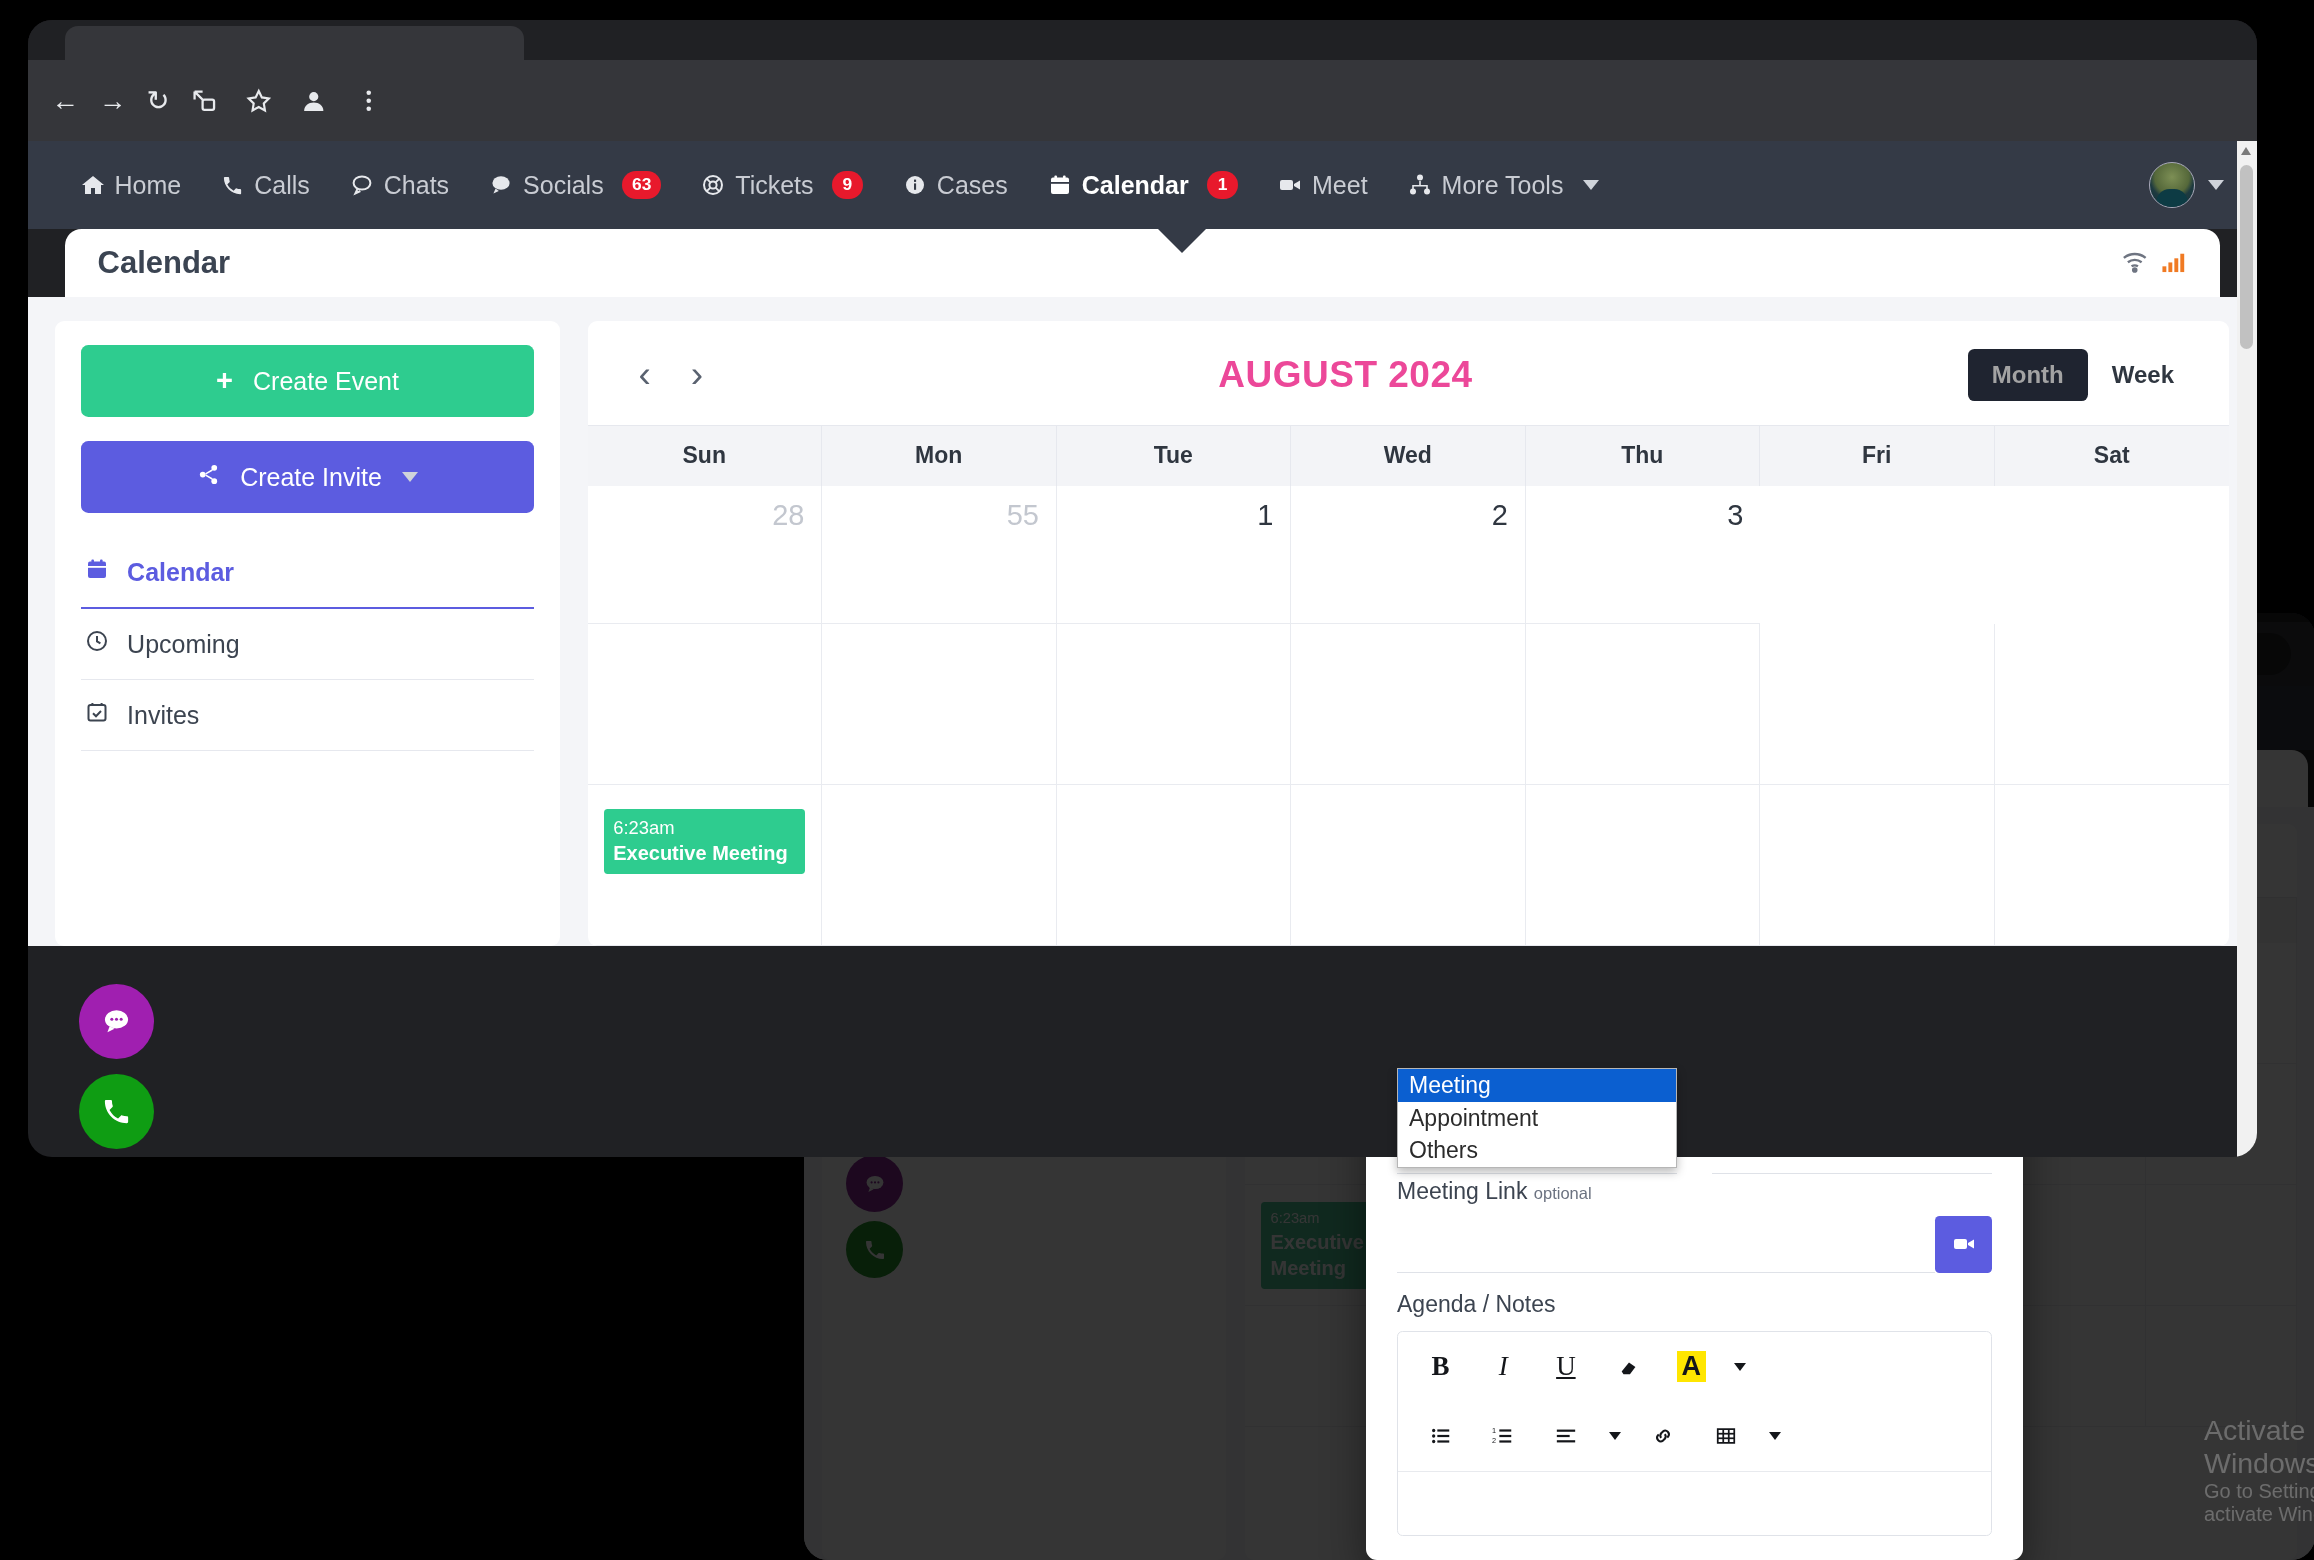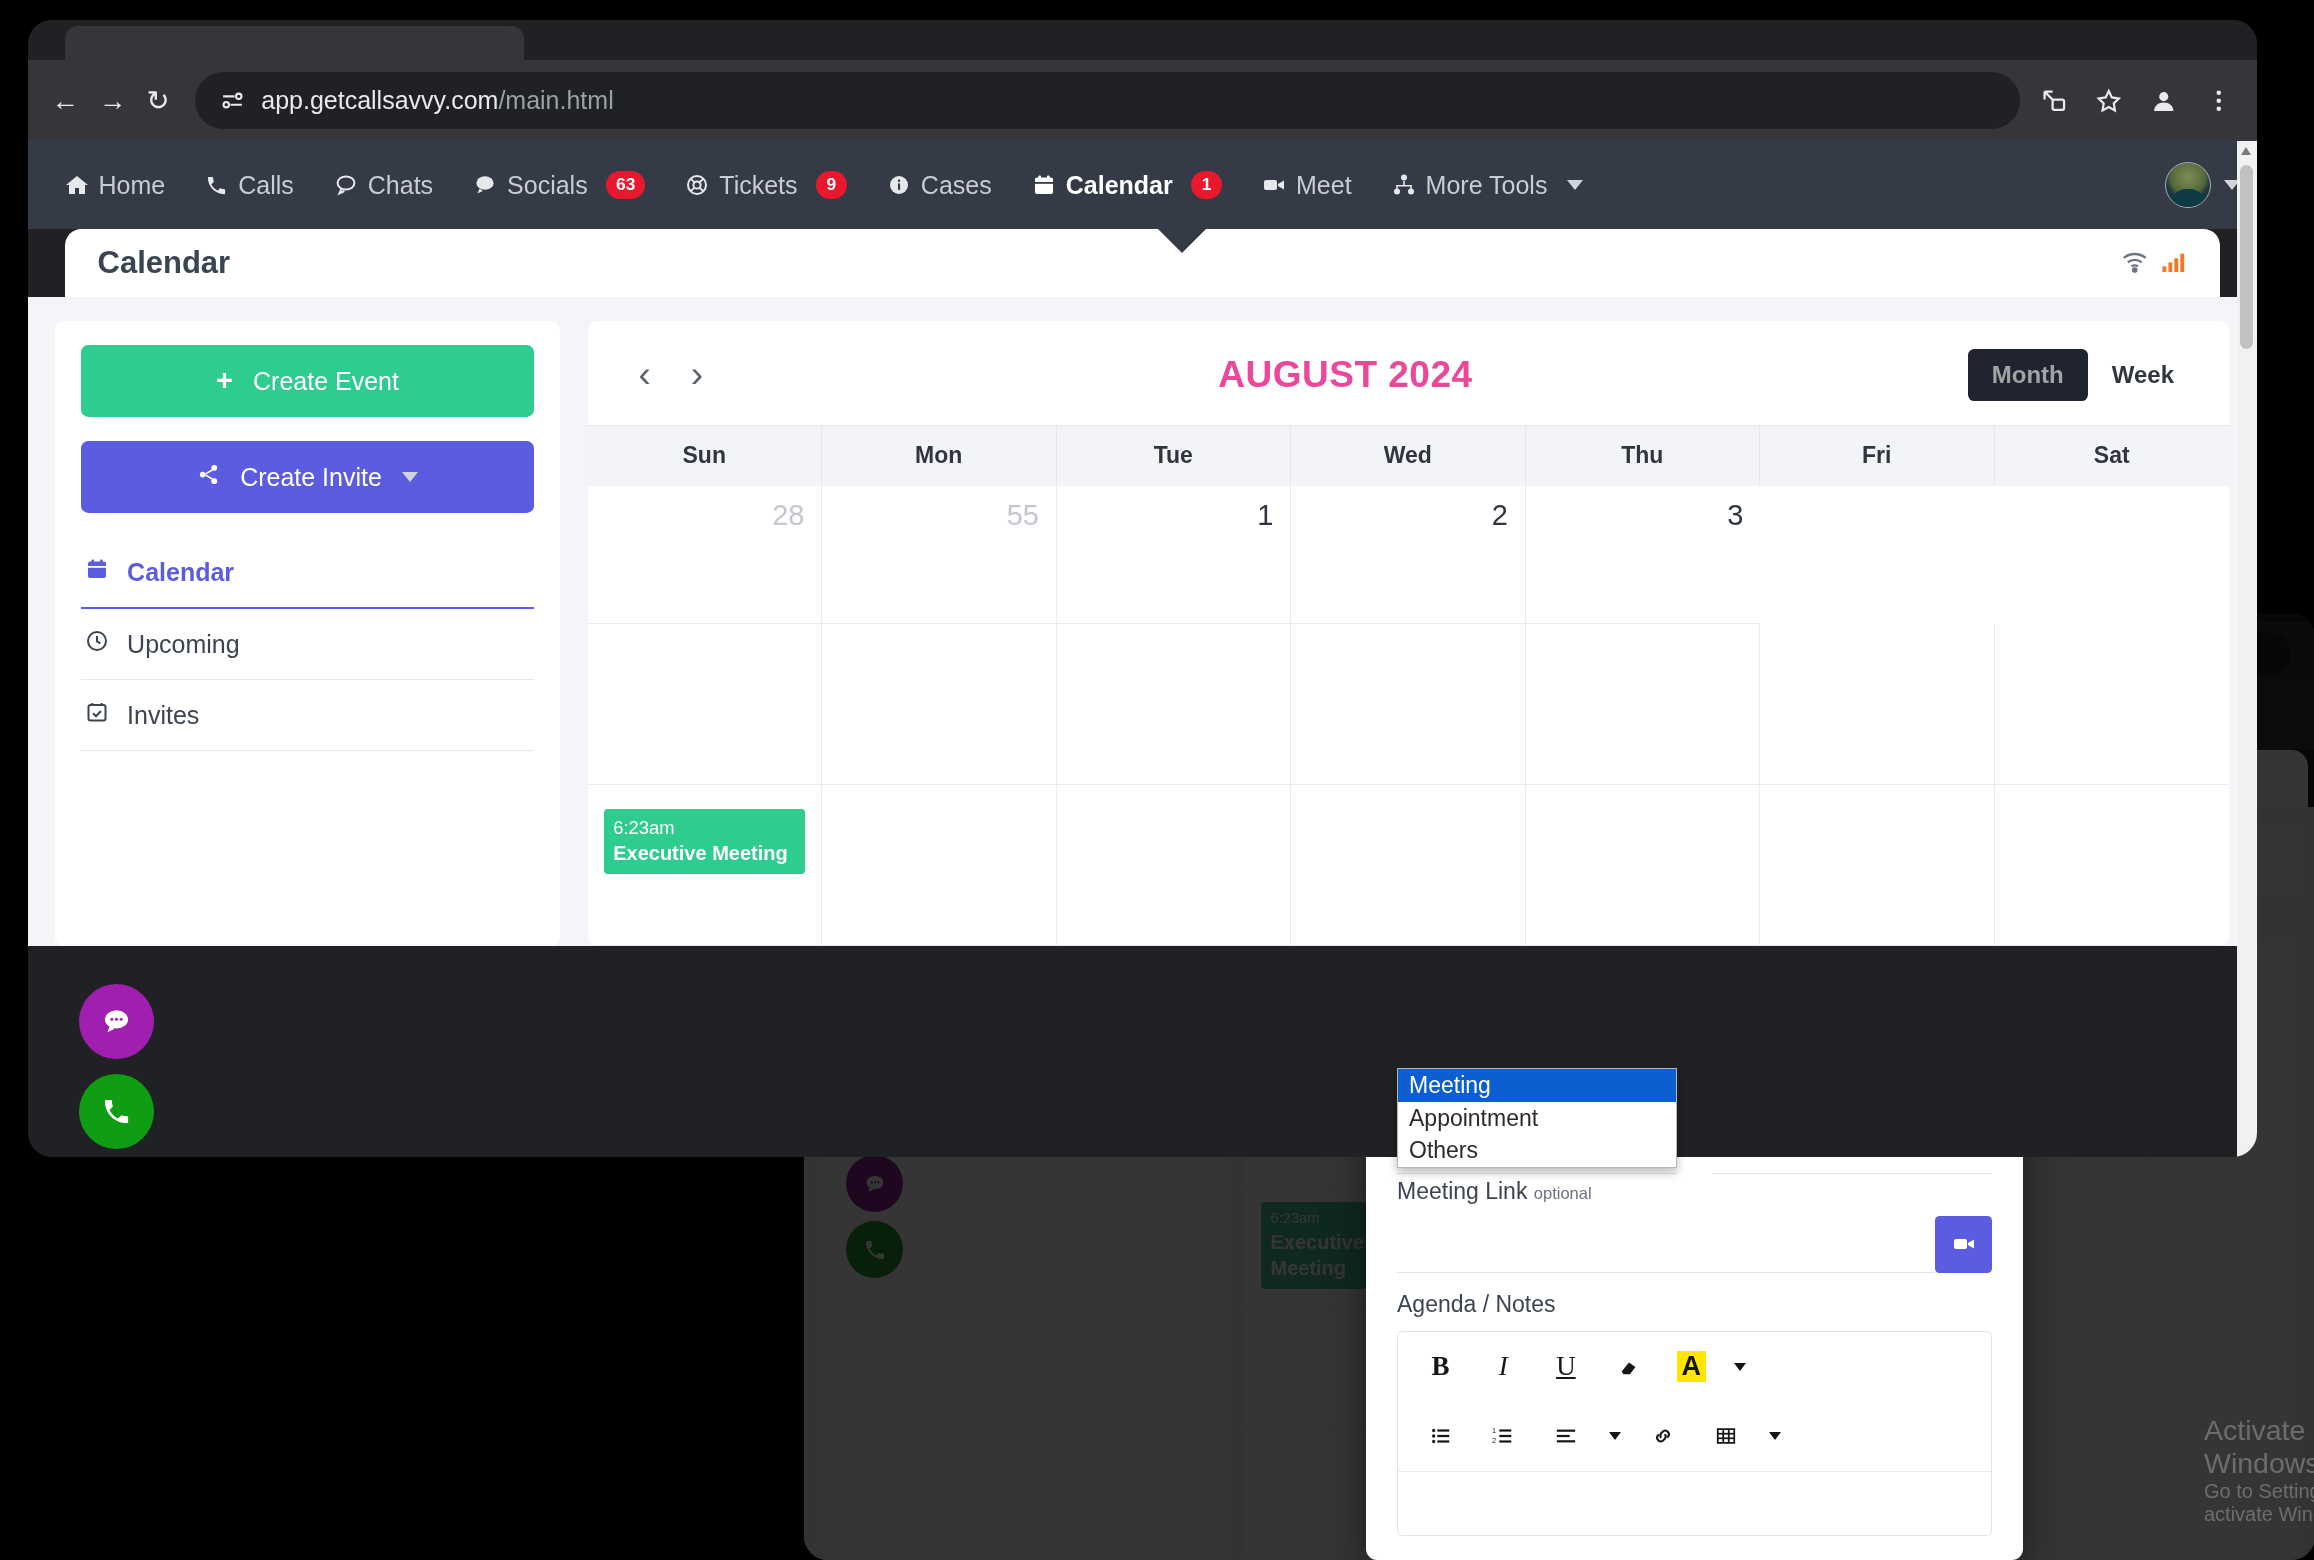--- a/index.html
+++ b/index.html
@@ -33,21 +33,21 @@
     justify-content:center; flex: 0 0 auto;
   }
   .omni-url { color:#e8eaed; font-size: 25px; white-space:nowrap; }
   .omni-url .path { color:#9aa0a6; }
   .toolbar-right { display:flex; align-items:center; gap: 27.5px; }
   .tb-icon { color:#e8eaed; display:flex; align-items:center; justify-content:center; }
 
   
   .appnav {
     background:#343a46; display:flex; align-items:center;
-    padding: 0 17px; position:relative;
+    padding: 0 33px; position:relative;
   }
   .navitem {
     display:flex; align-items:center; gap: 10px;
     color:#c9ccd3; font-size: 25px; padding: 0 20px; white-space:nowrap;
     cursor:pointer;
   }
   .navitem.active { color:#fff; font-weight:bold; }
   .navitem .ico { display:flex; align-items:center; color:#e6e8ec; }
   .badge {
     background:#e8192c; color:#fff; border-radius: 917px;
@@ -624,31 +624,20 @@
   <div class="browser" id="front-window" style="left:27.5px; top:20px; width:2229px; height:1137px;">
 
     <div class="chrome-tabstrip">
       <div class="chrome-tab"></div>
     </div>
 
     <div class="chrome-toolbar" style="height:81px;">
       <span class="nav-btn">←</span>
       <span class="nav-btn">→</span>
       <span class="nav-btn">↻</span>
-      <div class="omnibox">
-        <span class="omni-icon">
-          <svg viewBox="0 0 24 24" width="25" height="25" fill="none" stroke="#e8eaed" stroke-width="2">
-            <line x1="3" y1="8" x2="14" y2="8"></line>
-              <circle cx="18" cy="8" r="2.6"></circle>
-            <line x1="10" y1="16" x2="21" y2="16"></line>
-              <circle cx="6" cy="16" r="2.6"></circle>
-          </svg>
-        </span>
-        <span class="omni-url"><span>app.getcallsavvy.com</span><span class="path">/main.html</span></span>
-      </div>
       <div class="toolbar-right">
         <span class="tb-icon">
           <svg viewBox="0 0 24 24" width="27.5" height="27.5" fill="none" stroke="#e8eaed" stroke-width="2">
               <path d="M4 4h7M4 4v7M4 4l8 8"></path>
               <rect x="11" y="11" width="10" height="9" rx="1.6"></rect>
             </svg>
         </span>
         <span class="tb-icon">
           <svg viewBox="0 0 24 24" width="27.5" height="27.5" fill="none" stroke="#e8eaed" stroke-width="1.9">
               <path d="M12 3.5l2.7 5.6 6.1.9-4.4 4.3 1 6.1-5.4-2.9-5.4 2.9 1-6.1L3.2 10l6.1-.9z"></path>

